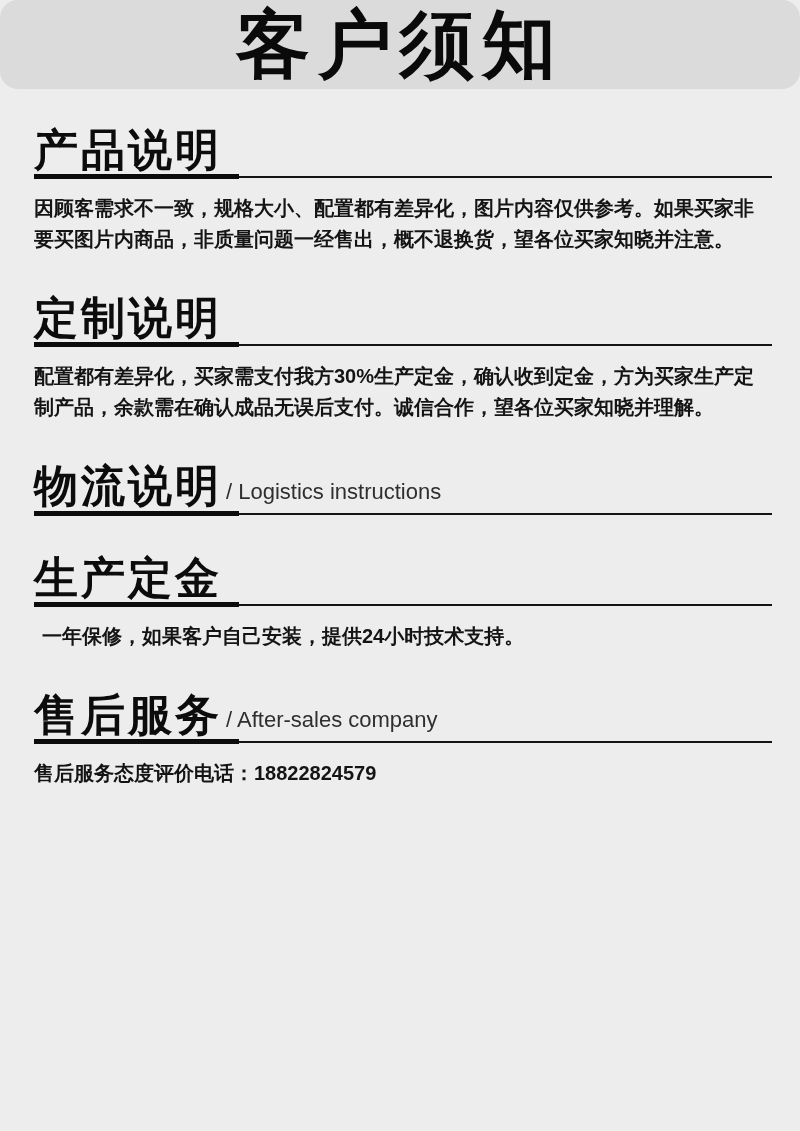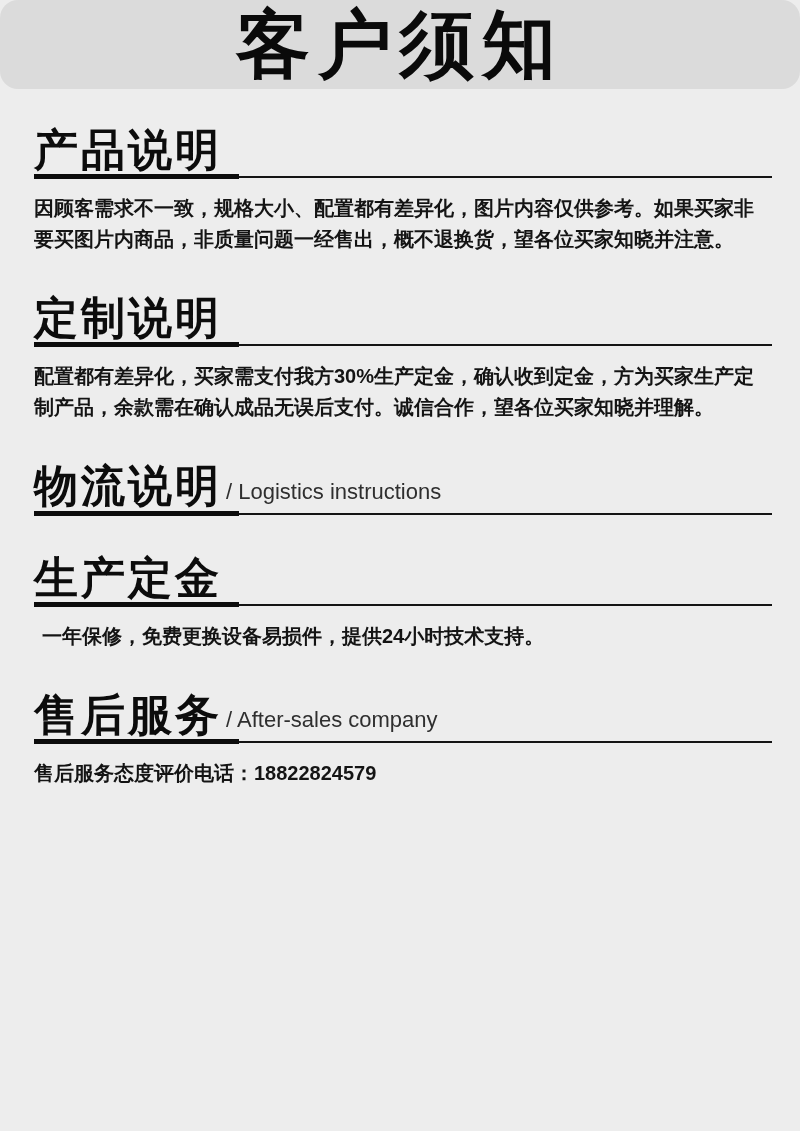--- a/index.html
+++ b/index.html
@@ -125,21 +125,21 @@
     </section>
 
 
     <section class="sec">
       <div class="sec-head">
         <h2 class="sec-title-zh">生产定金</h2>
       </div>
       <div class="rule">
           <span class="rule-thick"></span>
         </div>
-      <p class="sec-body body-indent">一年保修，免费更换设备易损件，提供24小时技术支持。</p>
+      <p class="sec-body body-indent">一年保修，如果客户自己安装，提供24小时技术支持。</p>
     </section>
 
     <section class="sec">
       <div class="sec-head">
         <h2 class="sec-title-zh">售后服务</h2>
         <span class="sec-title-en">/ After-sales company</span>
       </div>
       <div class="rule">
           <span class="rule-thick"></span>
         </div>

